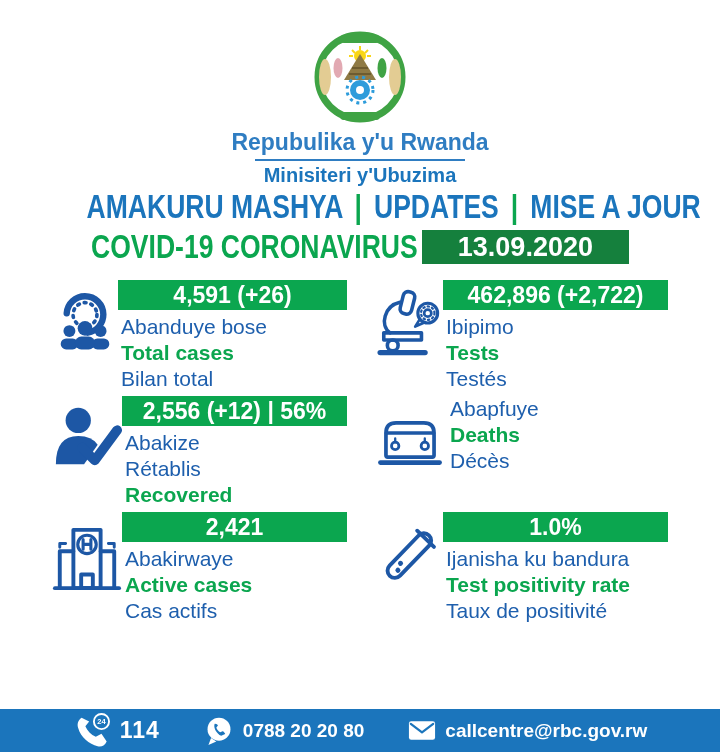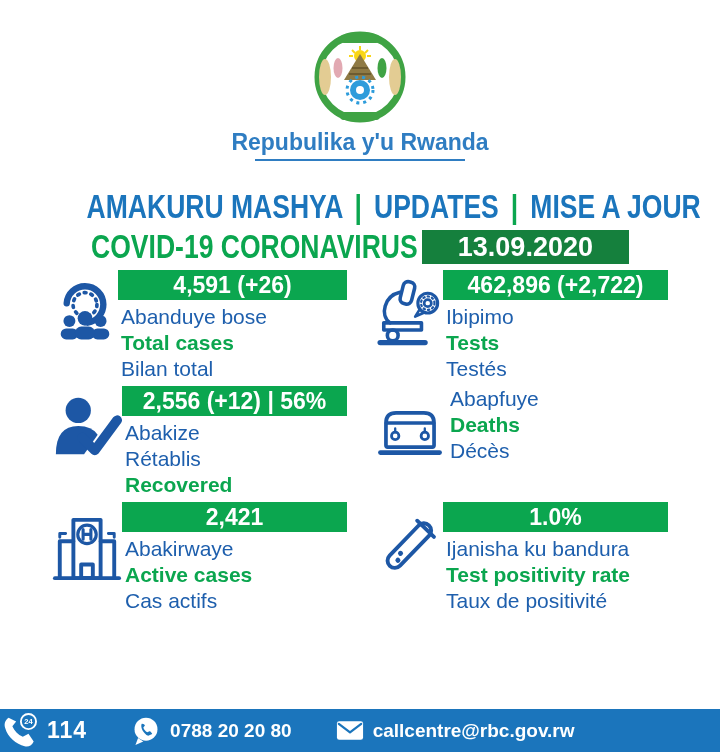--- a/index.html
+++ b/index.html
@@ -18,33 +18,33 @@
   .title-line1{display:inline-block;white-space:nowrap;font-size:34px;font-weight:800;
     color:#1B75BC;transform:scaleX(0.78);letter-spacing:0;}
   .title-line1 .pipe{color:#0BA64F;font-weight:800;padding:0 6px;}
   .title-line2-row{display:flex;align-items:center;justify-content:center;gap:4px;margin-top:1px;}
   .title-line2{display:inline-block;white-space:nowrap;font-size:34px;font-weight:800;
     color:#0BA64F;transform:scaleX(0.78);margin:0 -46px;}
   .date-box{background:#15803d;color:#ffffff;font-weight:bold;font-size:27px;
     padding:2px 36px;line-height:30px;}
 
   
-  .stats{position:absolute;top:270px;left:52px;width:616px;display:grid;
+  .stats{position:absolute;top:280px;left:52px;width:616px;display:grid;
     grid-template-columns:1fr 1fr;column-gap:26px;row-gap:4px;}
   .stat-cell{display:flex;align-items:flex-start;}
   .stat-icon{flex:0 0 64px;display:flex;justify-content:center;padding-top:5px;}
   .stat-content{flex:1;min-width:0;}
   .stat-bar{background:#0BA64F;color:#fff;font-weight:bold;font-size:23px;text-align:center;
     height:30px;line-height:30px;margin-bottom:4px;white-space:nowrap;}
   .stat-label{font-size:21px;line-height:26px;color:#1E5FAD;padding-left:3px;white-space:nowrap;}
   .stat-label.en{color:#0BA64F;font-weight:bold;}
 
   
   .footer{position:absolute;left:0;bottom:0;width:720px;height:43px;background:#1B75BC;
-    display:flex;align-items:center;justify-content:flex-start;gap:44px;color:#fff;}
+    display:flex;align-items:center;justify-content:center;gap:44px;color:#fff;}
   .footer-item{display:flex;align-items:center;gap:9px;font-weight:bold;}
   .hotline-number{font-size:23px;font-weight:800;letter-spacing:1px;}
   .footer-text{font-size:19px;font-weight:bold;}
 
   svg{display:block;}
 </style>
 </head>
 <body>
 
 <div class="page">
@@ -69,20 +69,21 @@
         <path d="M58 40 H74 M55 46 H77" stroke="#6e5c30" stroke-width="2"></path>
         <ellipse cx="44" cy="40" rx="4.5" ry="10" fill="#E2A9B2"></ellipse>
         <ellipse cx="88" cy="40" rx="4.5" ry="10" fill="#3FA344"></ellipse>
         <circle cx="66" cy="62" r="10" fill="#2D9CDB"></circle>
         <circle cx="66" cy="62" r="13" fill="none" stroke="#2D9CDB" stroke-width="3" stroke-dasharray="3 4"></circle>
         <circle cx="66" cy="62" r="4" fill="#ffffff"></circle>
       </svg>
     </div>
     <div class="country">Repubulika y'u Rwanda</div>
     <div class="rule"></div>
+    <div class="ministry">Minisiteri y'Ubuzima</div>
   </div>
 
   <div class="title-block">
     <div>
       <span class="title-line1">
         <span>AMAKURU MASHYA</span>
         <span class="pipe">|</span>
         <span>UPDATES</span>
         <span class="pipe">|</span>
         <span>MISE A JOUR</span>

